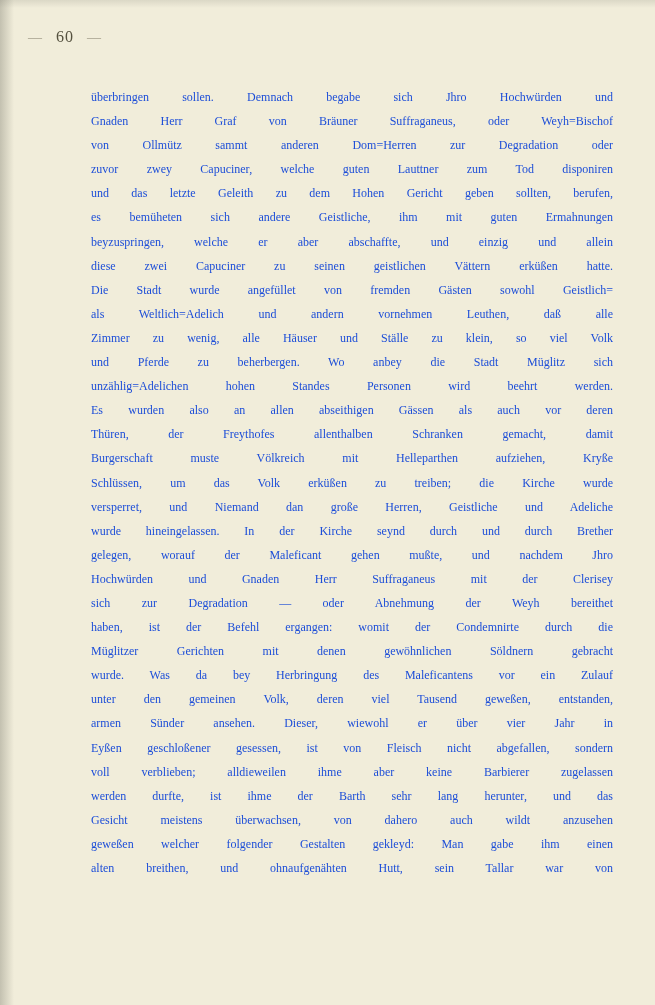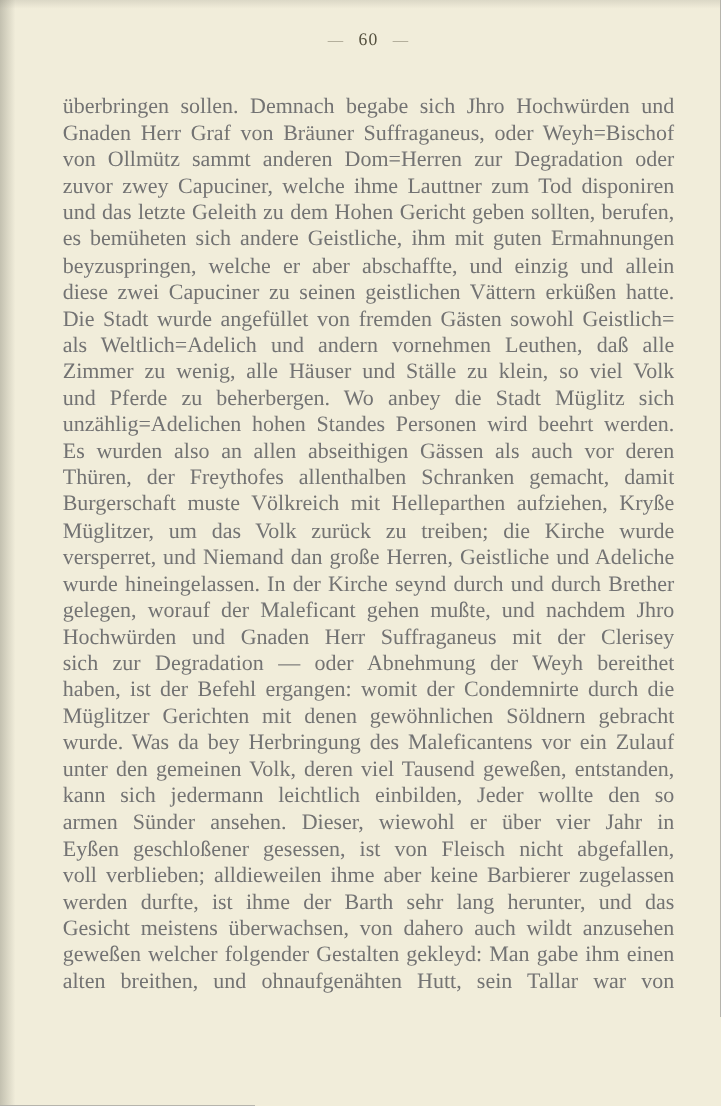--- a/index.html
+++ b/index.html
@@ -29,85 +29,84 @@
     position: absolute;
     left: 0; top: 0; right: 0;
     height: 8px;
     background: linear-gradient(to bottom, rgba(120,120,108,0.18), rgba(120,120,108,0));
     pointer-events: none;
   }
   .page-header {
     position: absolute;
     top: 28px;
     left: 15px; right: 0;
-    text-align: center;
     font-size: 16px;
     color: #55513f;
     letter-spacing: 1px;
   }
   .page-header .dash {
     color: #a49f8c;
     margin: 0 13px;
     font-size: 14px;
   }
   .textblock {
     position: absolute;
     left: 57px;
     top: 85px;
     width: 556px;
   }
   .line {
-    font-size: 20px;
+    font-size: 12px;
     line-height: 24.1px;
     height: 24.1px;
     overflow: hidden;
-    color: #737373;
+    color: #1d4ed8;
     text-align: justify;
     text-align-last: justify;
     -moz-text-align-last: justify;
     white-space: normal;
+    margin-left: 34px;
   }
 </style>
 </head>
 <body>
 
 <div class="page">
 
   <div class="page-header">
     <span class="dash">—</span><span class="pagenum">60</span><span class="dash">—</span>
   </div>
 
   <div class="textblock">
     <div class="line">überbringen sollen. Demnach begabe sich Jhro Hochwürden und</div>
     <div class="line">Gnaden Herr Graf von Bräuner Suffraganeus, oder Weyh=Bischof</div>
     <div class="line">von Ollmütz sammt anderen Dom=Herren zur Degradation oder</div>
-    <div class="line">zuvor zwey Capuciner, welche ihme Lauttner zum Tod disponiren</div>
+    <div class="line">zuvor zwey Capuciner, welche guten Lauttner zum Tod disponiren</div>
     <div class="line">und das letzte Geleith zu dem Hohen Gericht geben sollten, berufen,</div>
     <div class="line">es bemüheten sich andere Geistliche, ihm mit guten Ermahnungen</div>
     <div class="line">beyzuspringen, welche er aber abschaffte, und einzig und allein</div>
     <div class="line">diese zwei Capuciner zu seinen geistlichen Vättern erküßen hatte.</div>
     <div class="line">Die Stadt wurde angefüllet von fremden Gästen sowohl Geistlich=</div>
     <div class="line">als Weltlich=Adelich und andern vornehmen Leuthen, daß alle</div>
     <div class="line">Zimmer zu wenig, alle Häuser und Ställe zu klein, so viel Volk</div>
     <div class="line">und Pferde zu beherbergen. Wo anbey die Stadt Müglitz sich</div>
     <div class="line">unzählig=Adelichen hohen Standes Personen wird beehrt werden.</div>
     <div class="line">Es wurden also an allen abseithigen Gässen als auch vor deren</div>
     <div class="line">Thüren, der Freythofes allenthalben Schranken gemacht, damit</div>
     <div class="line">Burgerschaft muste Völkreich mit Helleparthen aufziehen, Kryße</div>
-    <div class="line">Müglitzer, um das Volk zurück zu treiben; die Kirche wurde</div>
+    <div class="line">Schlüssen, um das Volk erküßen zu treiben; die Kirche wurde</div>
     <div class="line">versperret, und Niemand dan große Herren, Geistliche und Adeliche</div>
     <div class="line">wurde hineingelassen. In der Kirche seynd durch und durch Brether</div>
     <div class="line">gelegen, worauf der Maleficant gehen mußte, und nachdem Jhro</div>
     <div class="line">Hochwürden und Gnaden Herr Suffraganeus mit der Clerisey</div>
     <div class="line">sich zur Degradation — oder Abnehmung der Weyh bereithet</div>
     <div class="line">haben, ist der Befehl ergangen: womit der Condemnirte durch die</div>
     <div class="line">Müglitzer Gerichten mit denen gewöhnlichen Söldnern gebracht</div>
     <div class="line">wurde. Was da bey Herbringung des Maleficantens vor ein Zulauf</div>
     <div class="line">unter den gemeinen Volk, deren viel Tausend geweßen, entstanden,</div>
-    <div class="line">kann sich jedermann leichtlich einbilden, Jeder wollte den so seltsamen</div>
     <div class="line">armen Sünder ansehen. Dieser, wiewohl er über vier Jahr in</div>
     <div class="line">Eyßen geschloßener gesessen, ist von Fleisch nicht abgefallen, sondern</div>
     <div class="line">voll verblieben; alldieweilen ihme aber keine Barbierer zugelassen</div>
     <div class="line">werden durfte, ist ihme der Barth sehr lang herunter, und das</div>
     <div class="line">Gesicht meistens überwachsen, von dahero auch wildt anzusehen</div>
     <div class="line">geweßen welcher folgender Gestalten gekleyd: Man gabe ihm einen</div>
     <div class="line">alten breithen, und ohnaufgenähten Hutt, sein Tallar war von</div>
   </div>
 
 </div>

